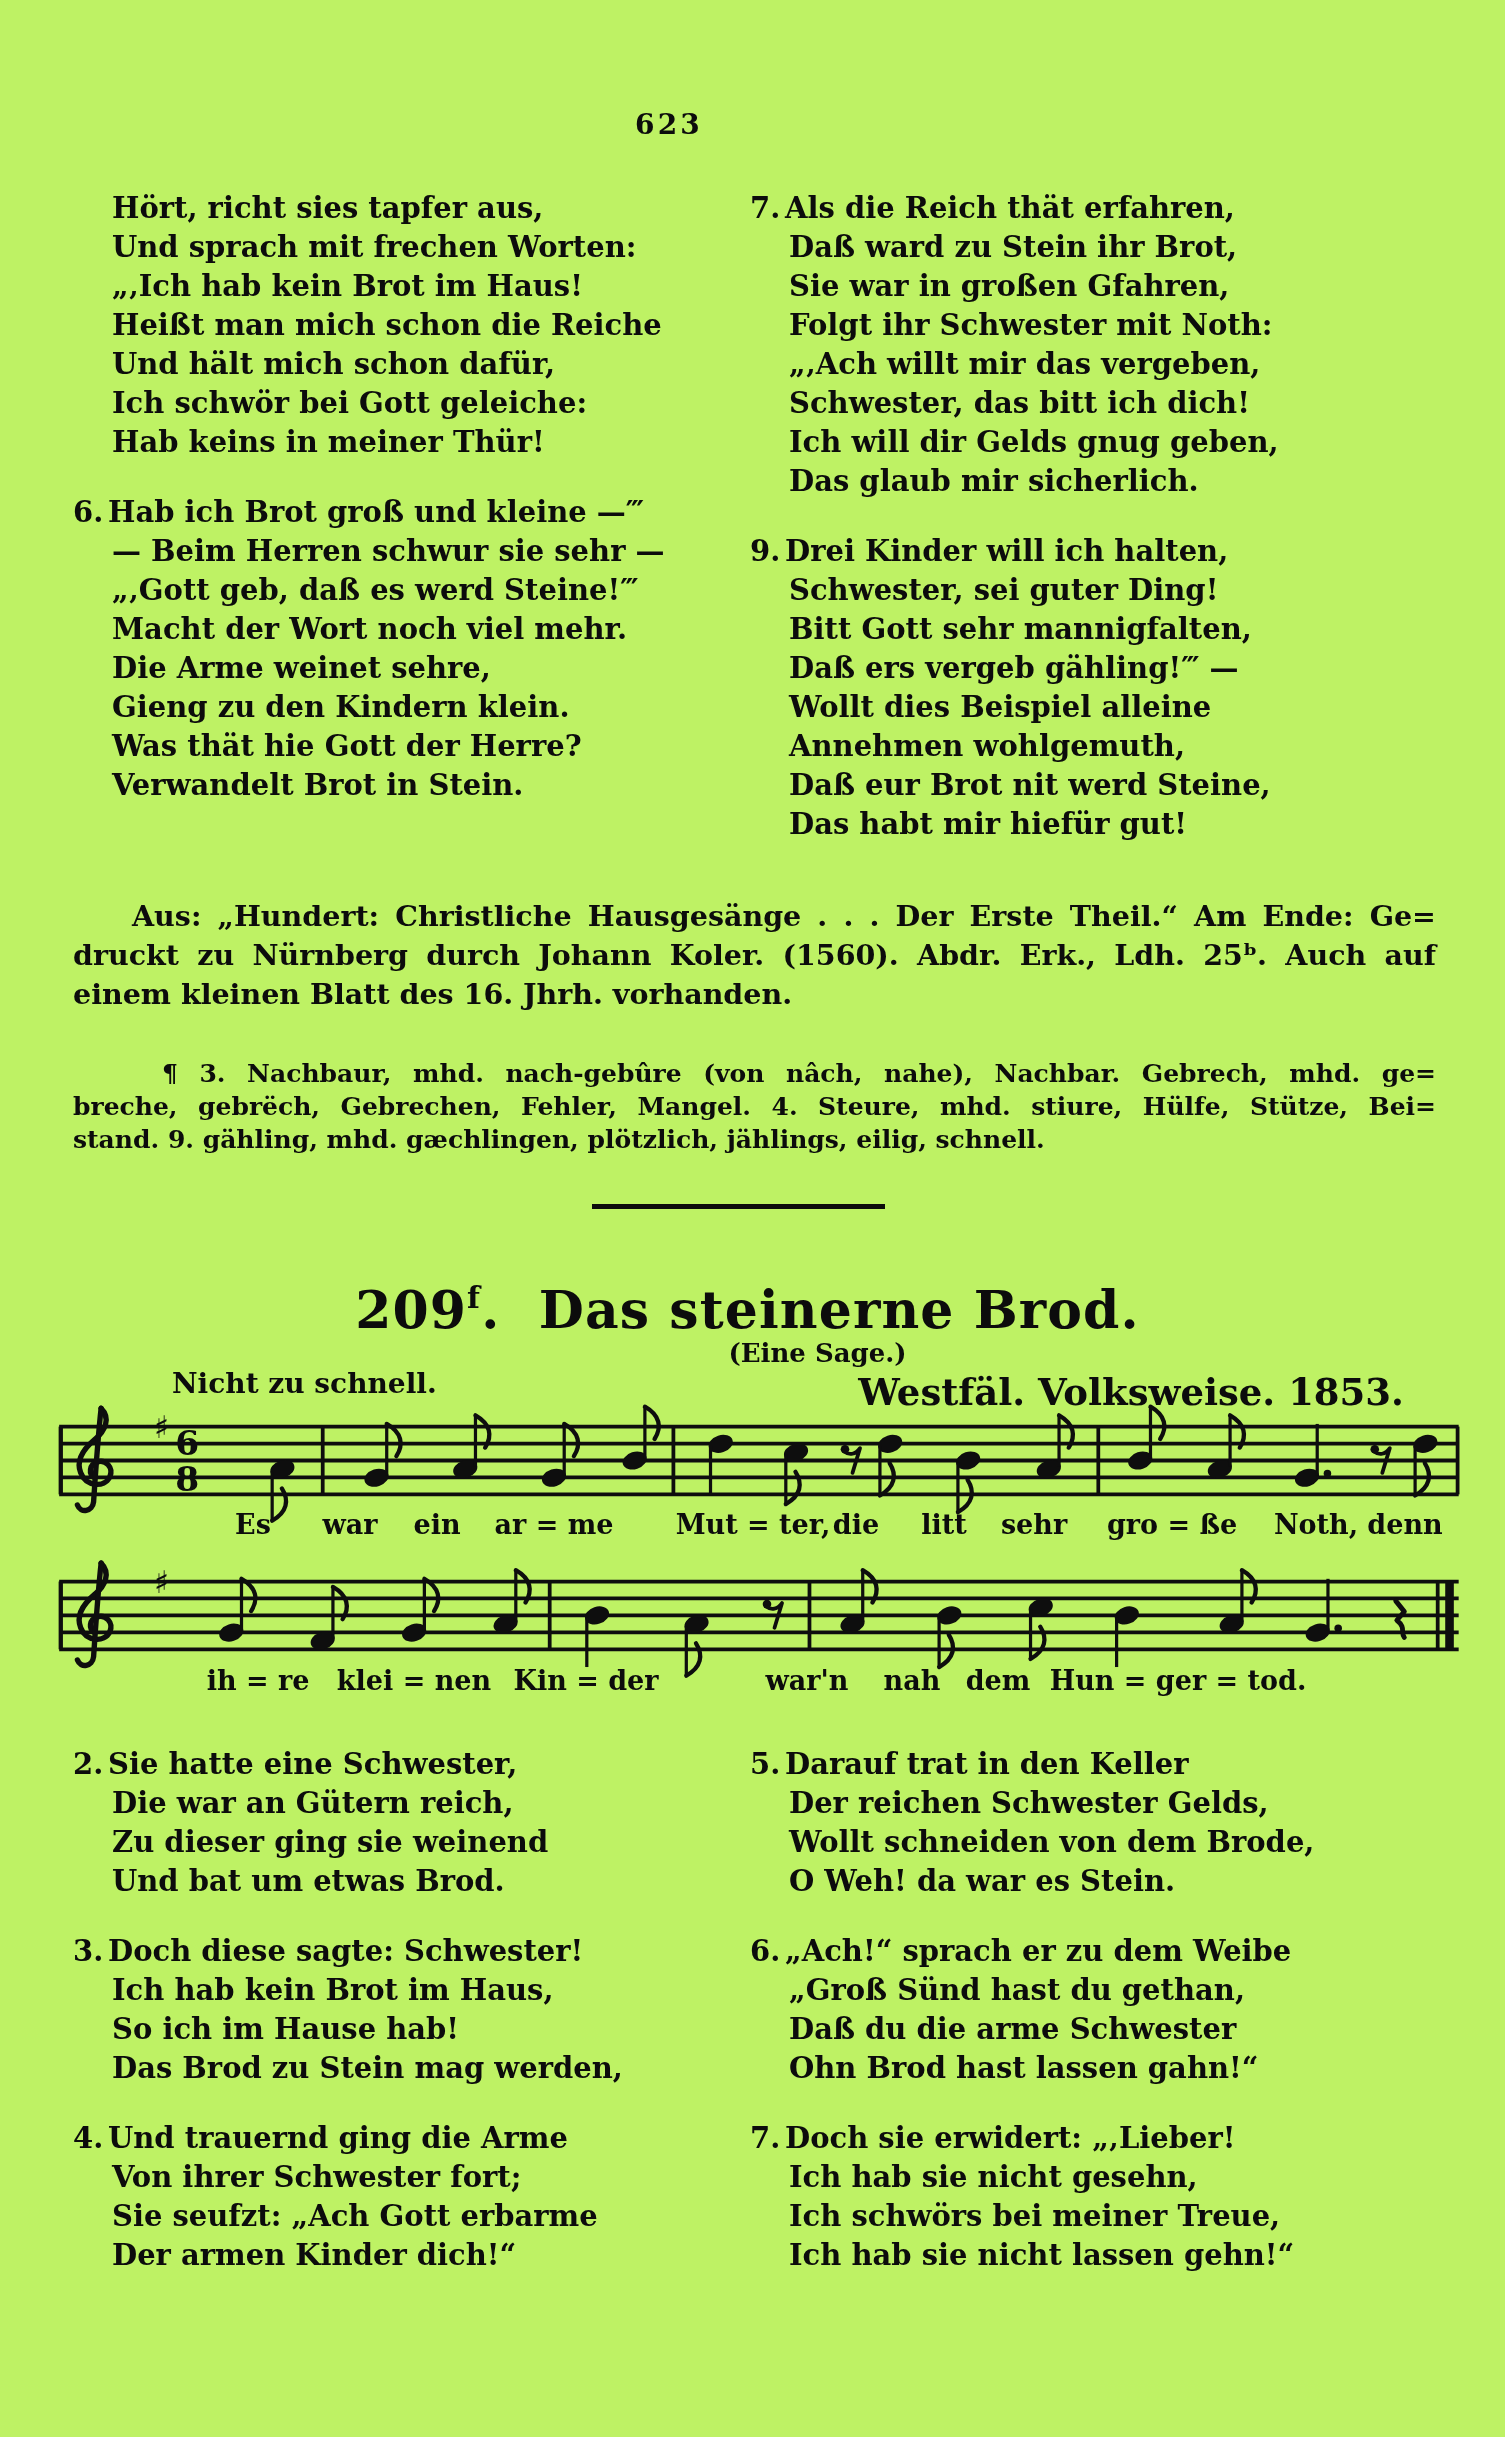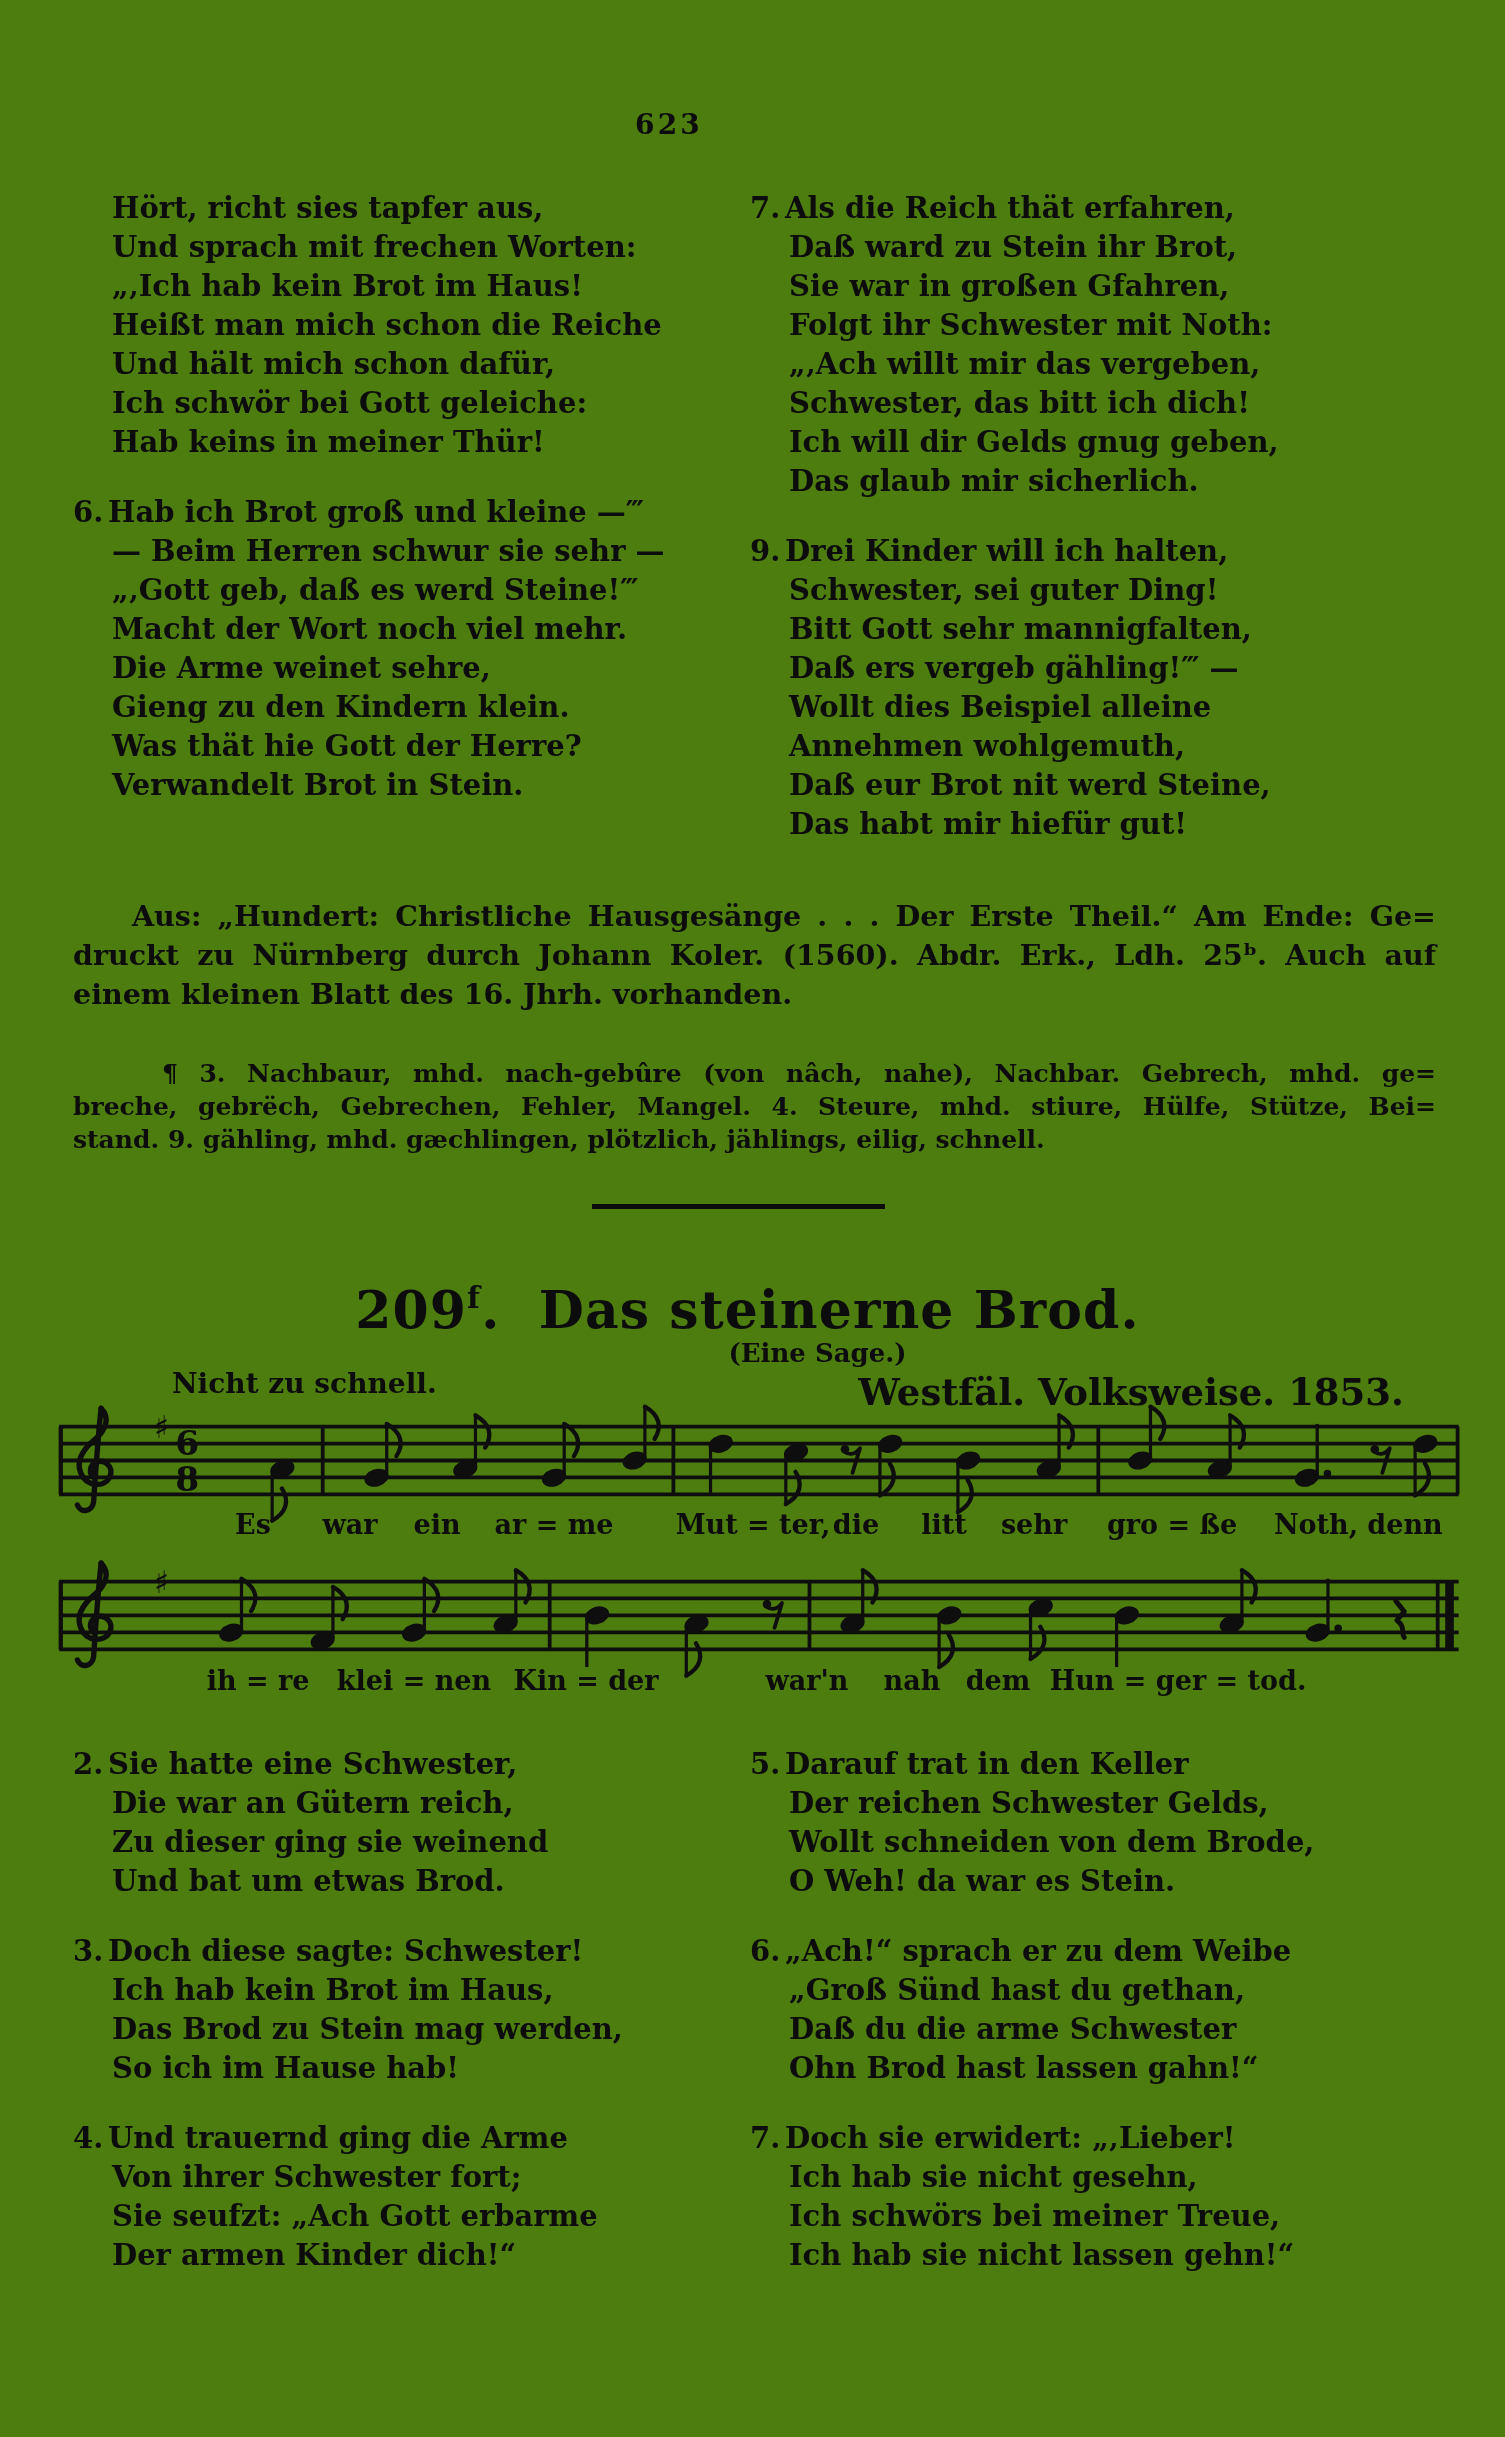--- a/index.html
+++ b/index.html
@@ -1,18 +1,18 @@
 <!DOCTYPE html>
 <html style="font-size:8.6px"><head>
 <meta charset="utf-8">
 <style>
   html,body{margin:0;padding:0;background:#e8e8e4;}
   .page{
     position:relative;width:1506px;height:2438px;margin:0 auto;
-    background:#4d7c0f;color:#0c0c0c;
+    background:#bef264;color:#0c0c0c;
     font-family:"DejaVu Serif","Liberation Serif",serif;
     font-weight:700;overflow:hidden;
   }
   .pageno{position:absolute;top:108px;left:602px;width:134px;text-align:center;
     font-size:28px;letter-spacing:3.2px;}
   .colL{position:absolute;left:73px;width:688px;}
   .colR{position:absolute;left:750px;width:715px;}
   .vt{top:189px;}
   .vb{top:1745px;}
   .verse{margin:0 0 31px 0;}
@@ -251,22 +251,22 @@
   <div class="colL vb" id="bottom-left">
       <div class="verse">
         <div class="vline first"><span class="vnum">2.</span>Sie hatte eine Schwester,</div>
         <div class="vline">Die war an Gütern reich,</div>
         <div class="vline">Zu dieser ging sie weinend</div>
         <div class="vline">Und bat um etwas Brod.</div>
       </div>
       <div class="verse">
         <div class="vline first"><span class="vnum">3.</span>Doch diese sagte: Schwester!</div>
         <div class="vline">Ich hab kein Brot im Haus,</div>
+        <div class="vline">So ich im Hause hab!</div>
         <div class="vline">Das Brod zu Stein mag werden,</div>
-        <div class="vline">So ich im Hause hab!</div>
       </div>
       <div class="verse">
         <div class="vline first"><span class="vnum">4.</span>Und trauernd ging die Arme</div>
         <div class="vline">Von ihrer Schwester fort;</div>
         <div class="vline">Sie seufzt: „Ach Gott erbarme</div>
         <div class="vline">Der armen Kinder dich!“</div>
       </div>
     </div>
   <div class="colR vb" id="bottom-right">
       <div class="verse">

